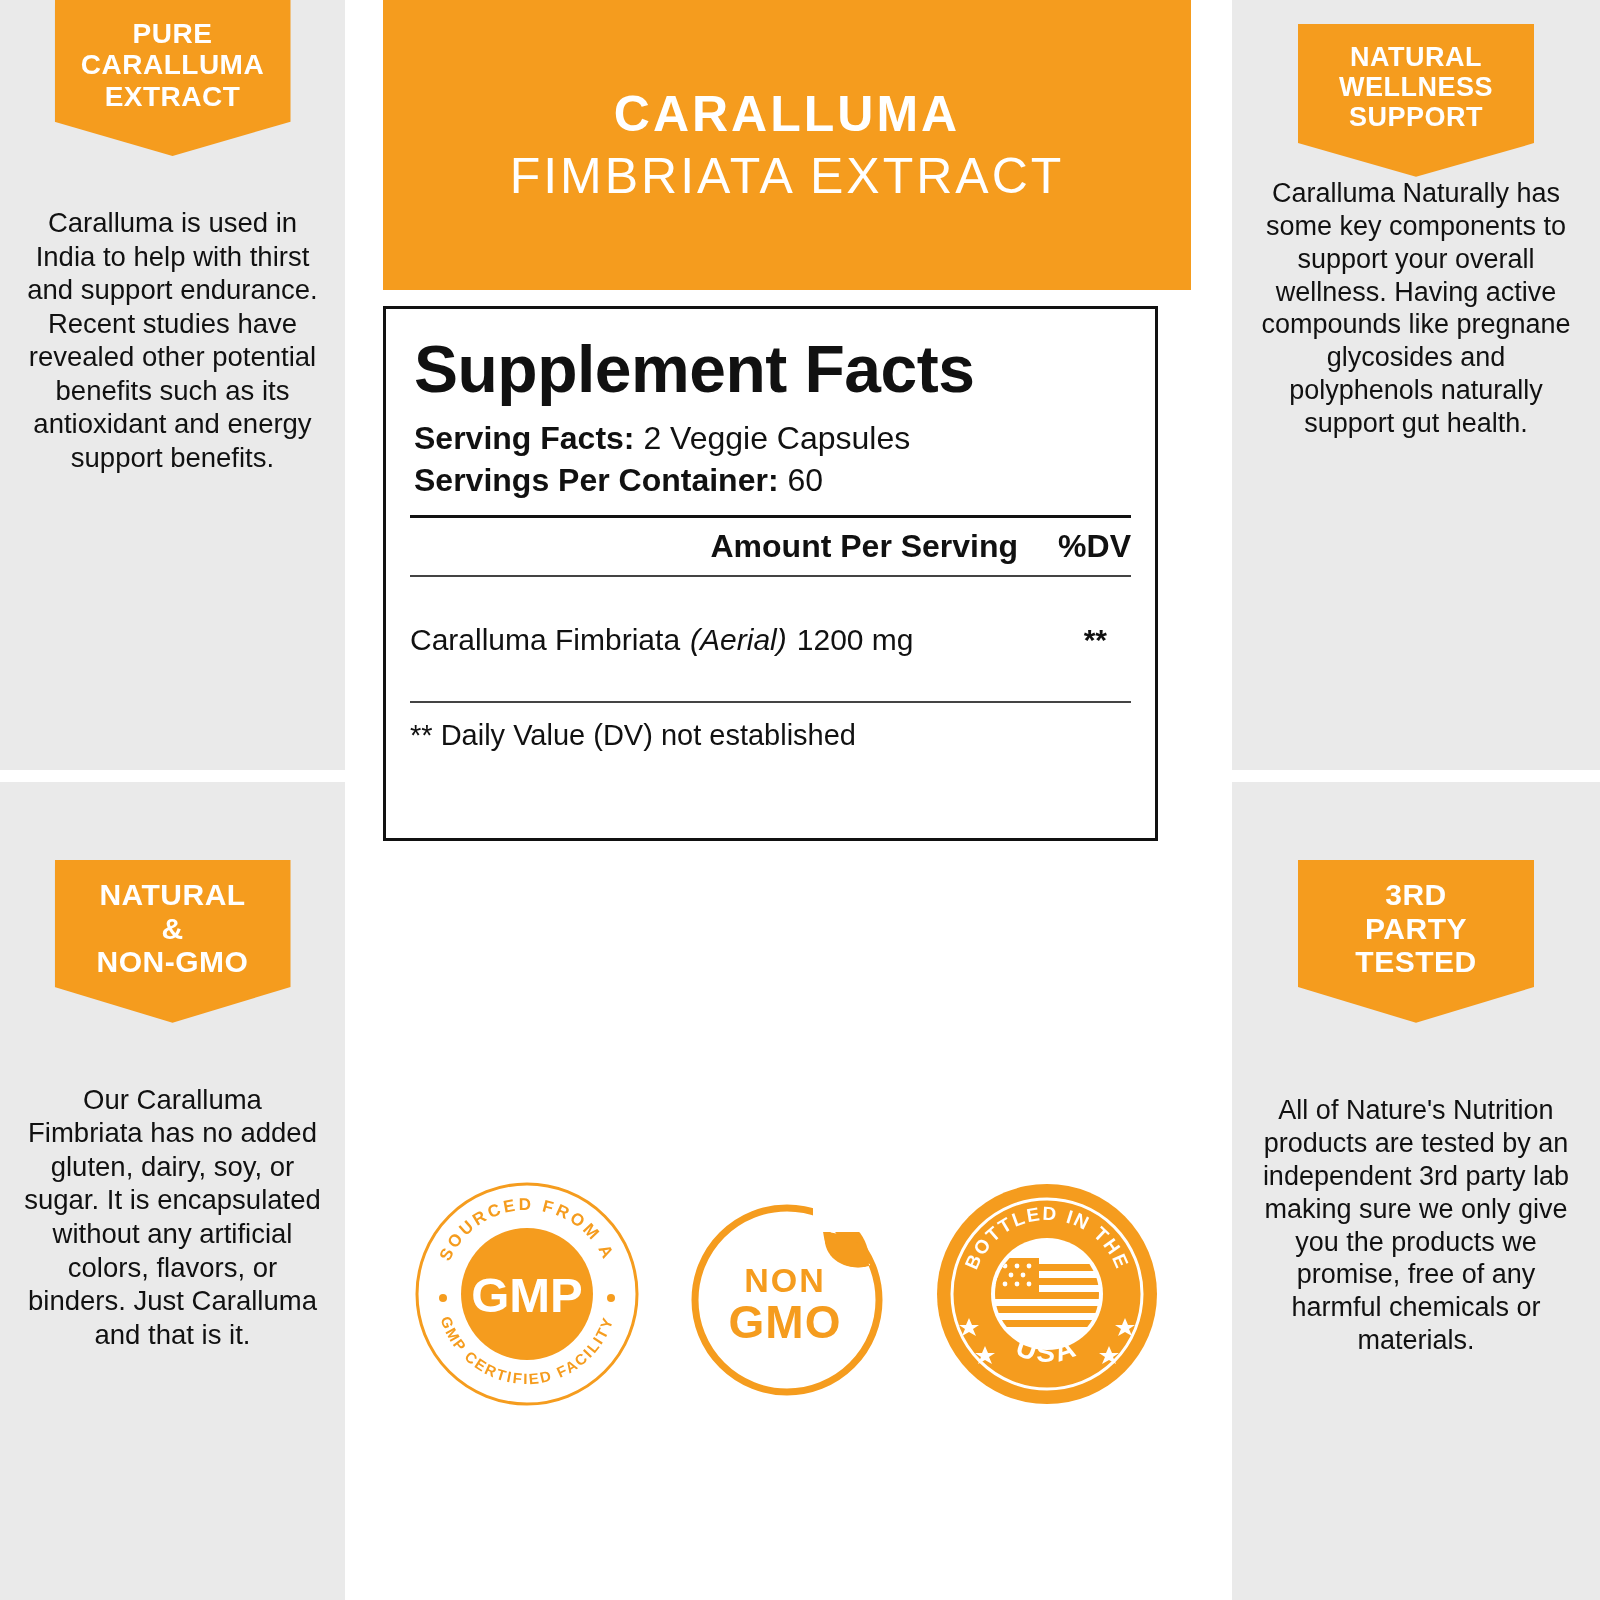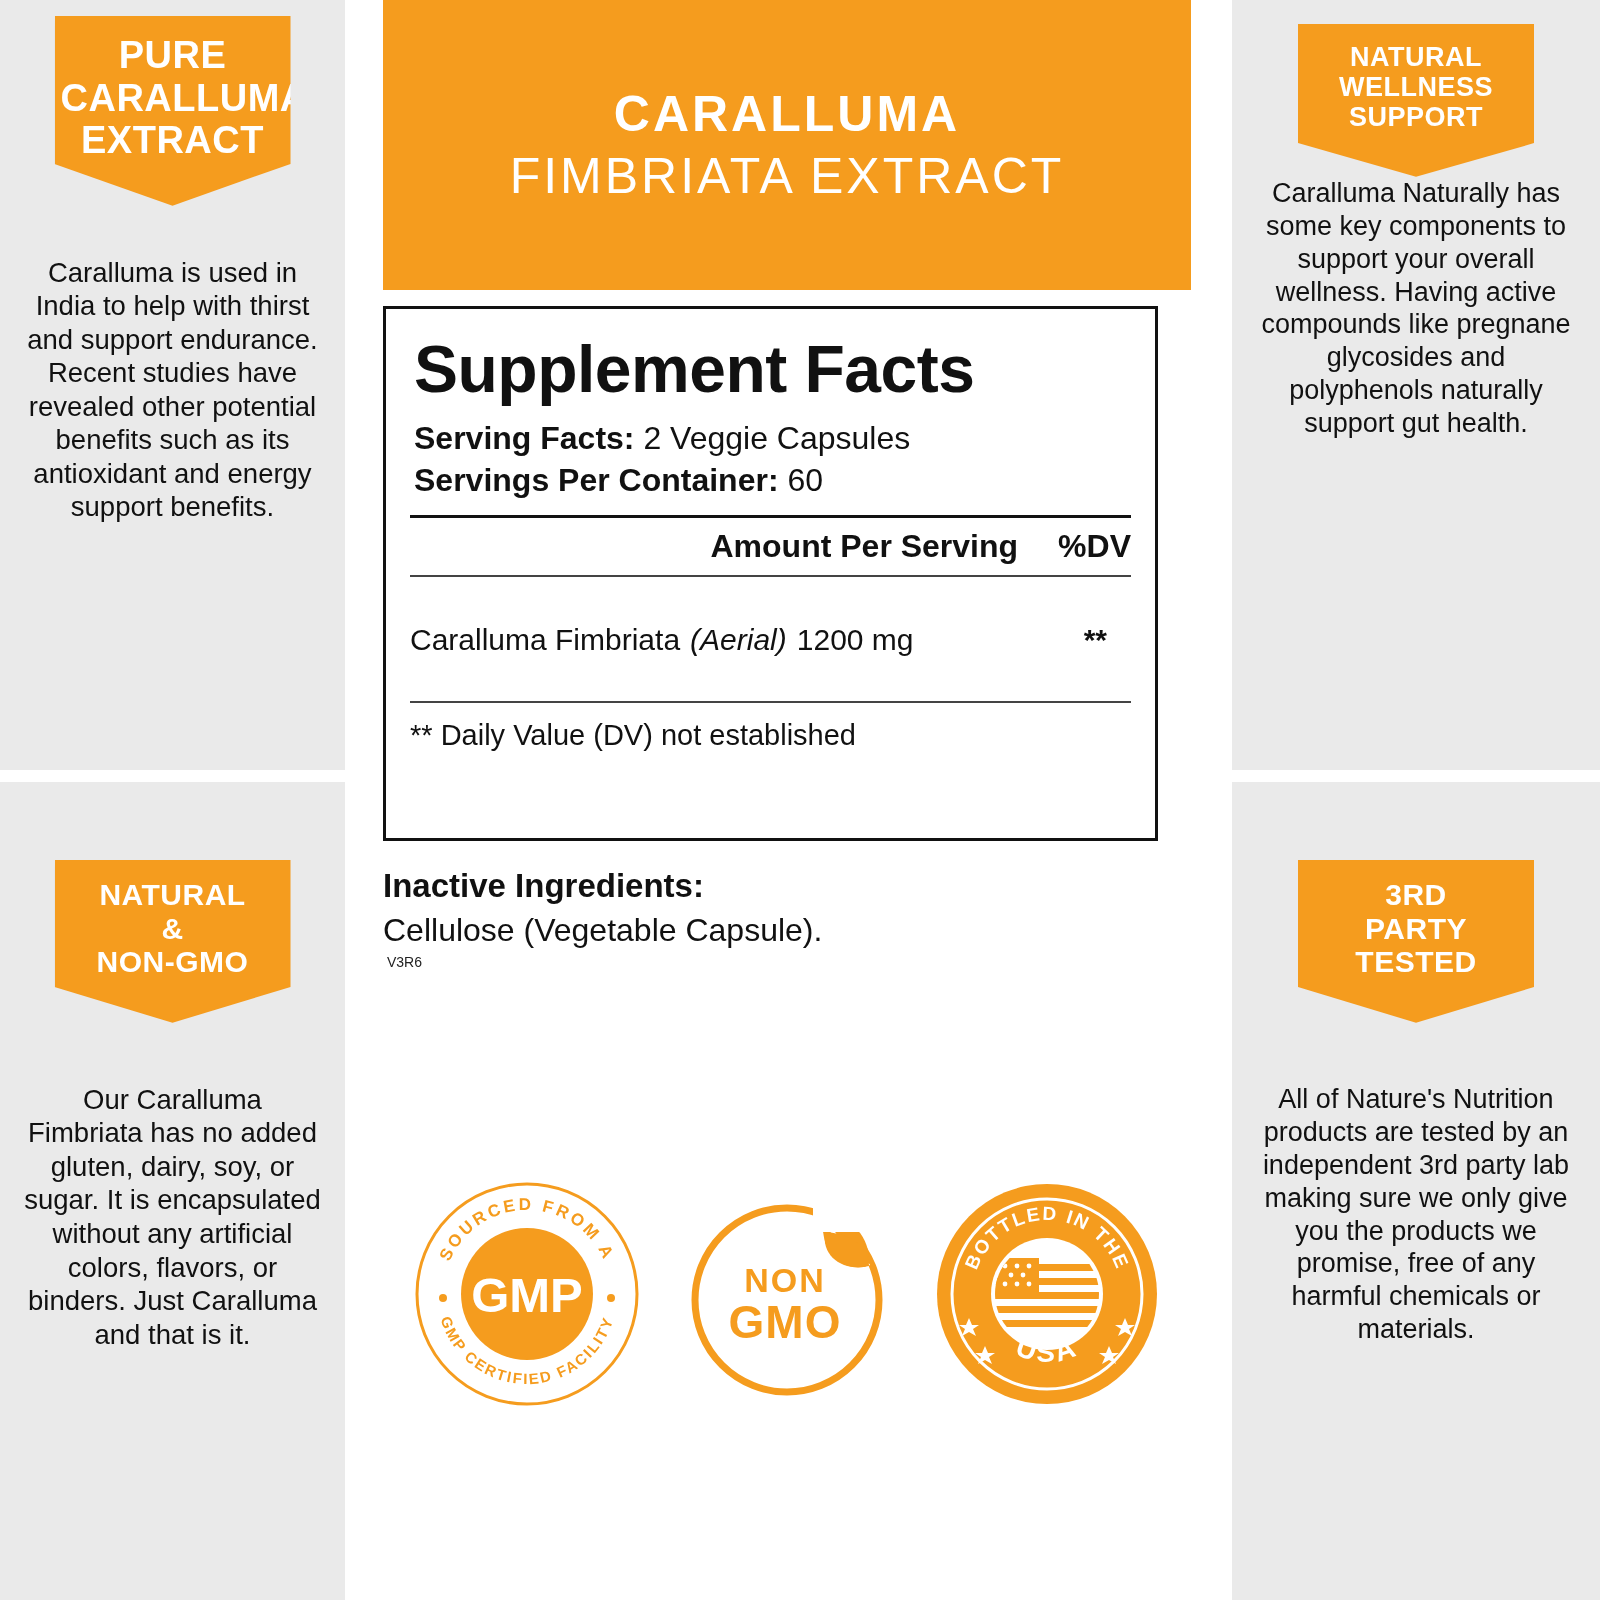--- a/index.html
+++ b/index.html
@@ -25,21 +25,21 @@
     position: absolute;
     background: #eaeaea;
     box-sizing: border-box;
     display: flex;
     flex-direction: column;
     align-items: center;
   }
   .panel-tl { left: 0;    top: 0;    width: 345px; height: 770px; }
   .panel-tr { left: 1232px; top: 0;  width: 368px; height: 770px; }
   .panel-bl { left: 0;    top: 782px; width: 345px; height: 818px; }
-  .panel-br { left: 1232px; top: 782px; width: 368px; height: 818px; }
+  .panel-br { left: 1232px; top: 782px; width: 368px; height: 818px; gap: 11px; }
 
   
   .badge {
     position: relative;
     width: 236px;
     background: #f59c1e;
     color: #ffffff;
     text-align: center;
     font-weight: bold;
     line-height: 1.12;
@@ -47,21 +47,21 @@
     box-sizing: border-box;
     letter-spacing: 0.5px;
     filter: drop-shadow(3px 5px 4px rgba(0,0,0,0.20));
   }
   .badge.pointed {
     clip-path: polygon(0 0, 100% 0, 100% 78%, 50% 100%, 0 78%);
     padding-bottom: 44px;
   }
   .badge .line { display: block; }
 
-  .panel-tl .badge { margin-top: 16px; font-size: 38px; }
+  .panel-tl .badge { margin-top: 0; font-size: 28px; }
   .panel-tr .badge { margin-top: 24px; font-size: 27px; }
   .panel-bl .badge { margin-top: 78px; font-size: 30px; }
   .panel-br .badge { margin-top: 78px; font-size: 30px; }
 
   .panel-text {
     font-size: 27.5px;
     color: #111111;
     line-height: 1.22;
     text-align: center;
     padding: 0 24px;
@@ -285,25 +285,20 @@
         <span class="aerial">(Aerial)</span>
         <span class="amt">1200 mg</span>
         <span class="dv">**</span>
       </div>
 
       <div class="rule-thin"></div>
 
       <div class="dv-note">** Daily Value (DV) not established</div>
     </div>
 
-    <div class="inactive-block">
-      <div class="inactive-title">Inactive Ingredients:</div>
-      <div class="inactive-text">Cellulose (Vegetable Capsule).</div>
-      <div class="lot-code">V3R6</div>
-    </div>
 
     <div class="seals">
 
       <div class="seal">
         <svg viewBox="0 0 228 228" width="228" height="228" aria-hidden="true">
           <defs>
             <path id="gmpTop" d="M 30 114 A 84 84 0 0 1 198 114"></path>
             <path id="gmpBot" d="M 24 114 A 90 90 0 0 0 204 114"></path>
           </defs>
           <circle cx="114" cy="114" r="110" fill="none" stroke="#f59c1e" stroke-width="3"></circle>

